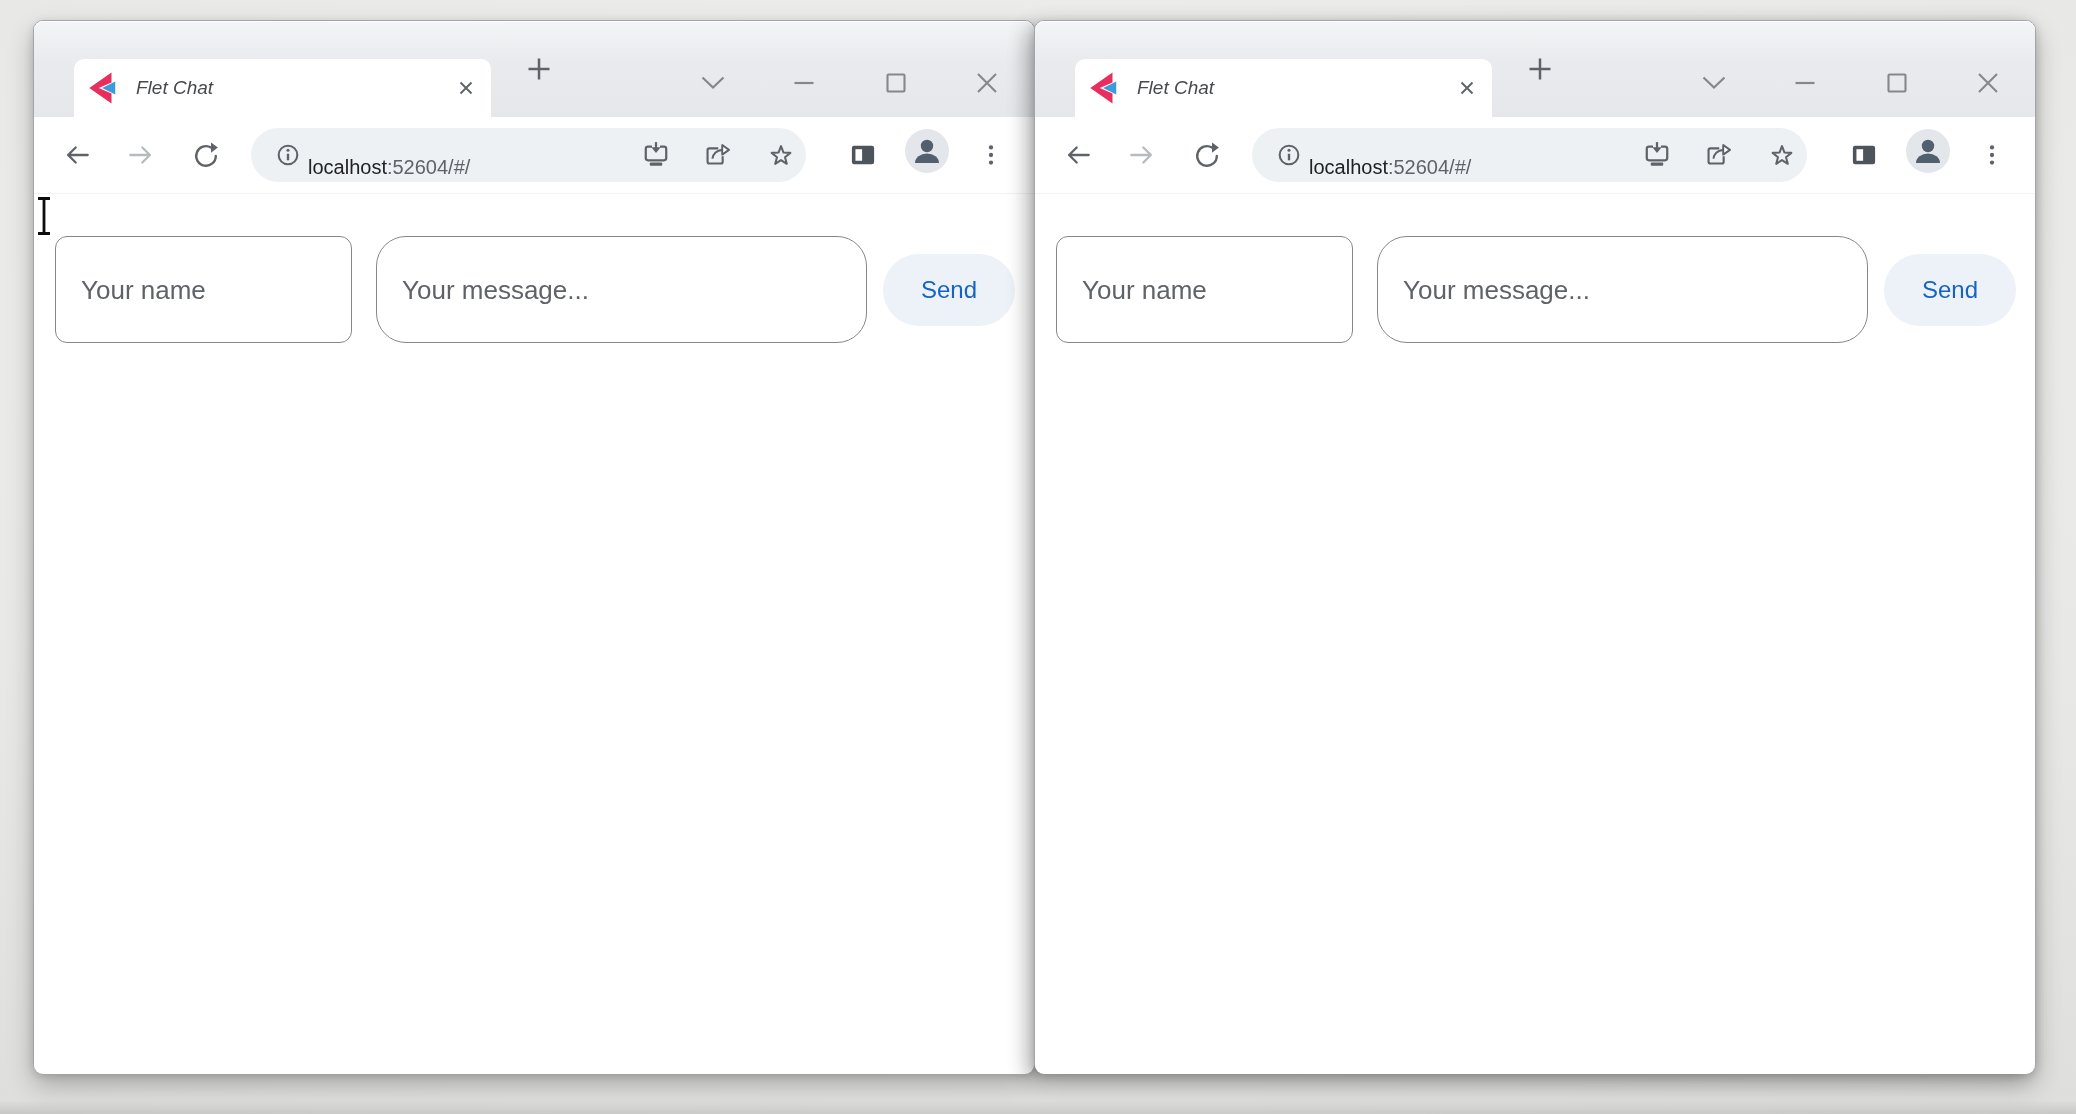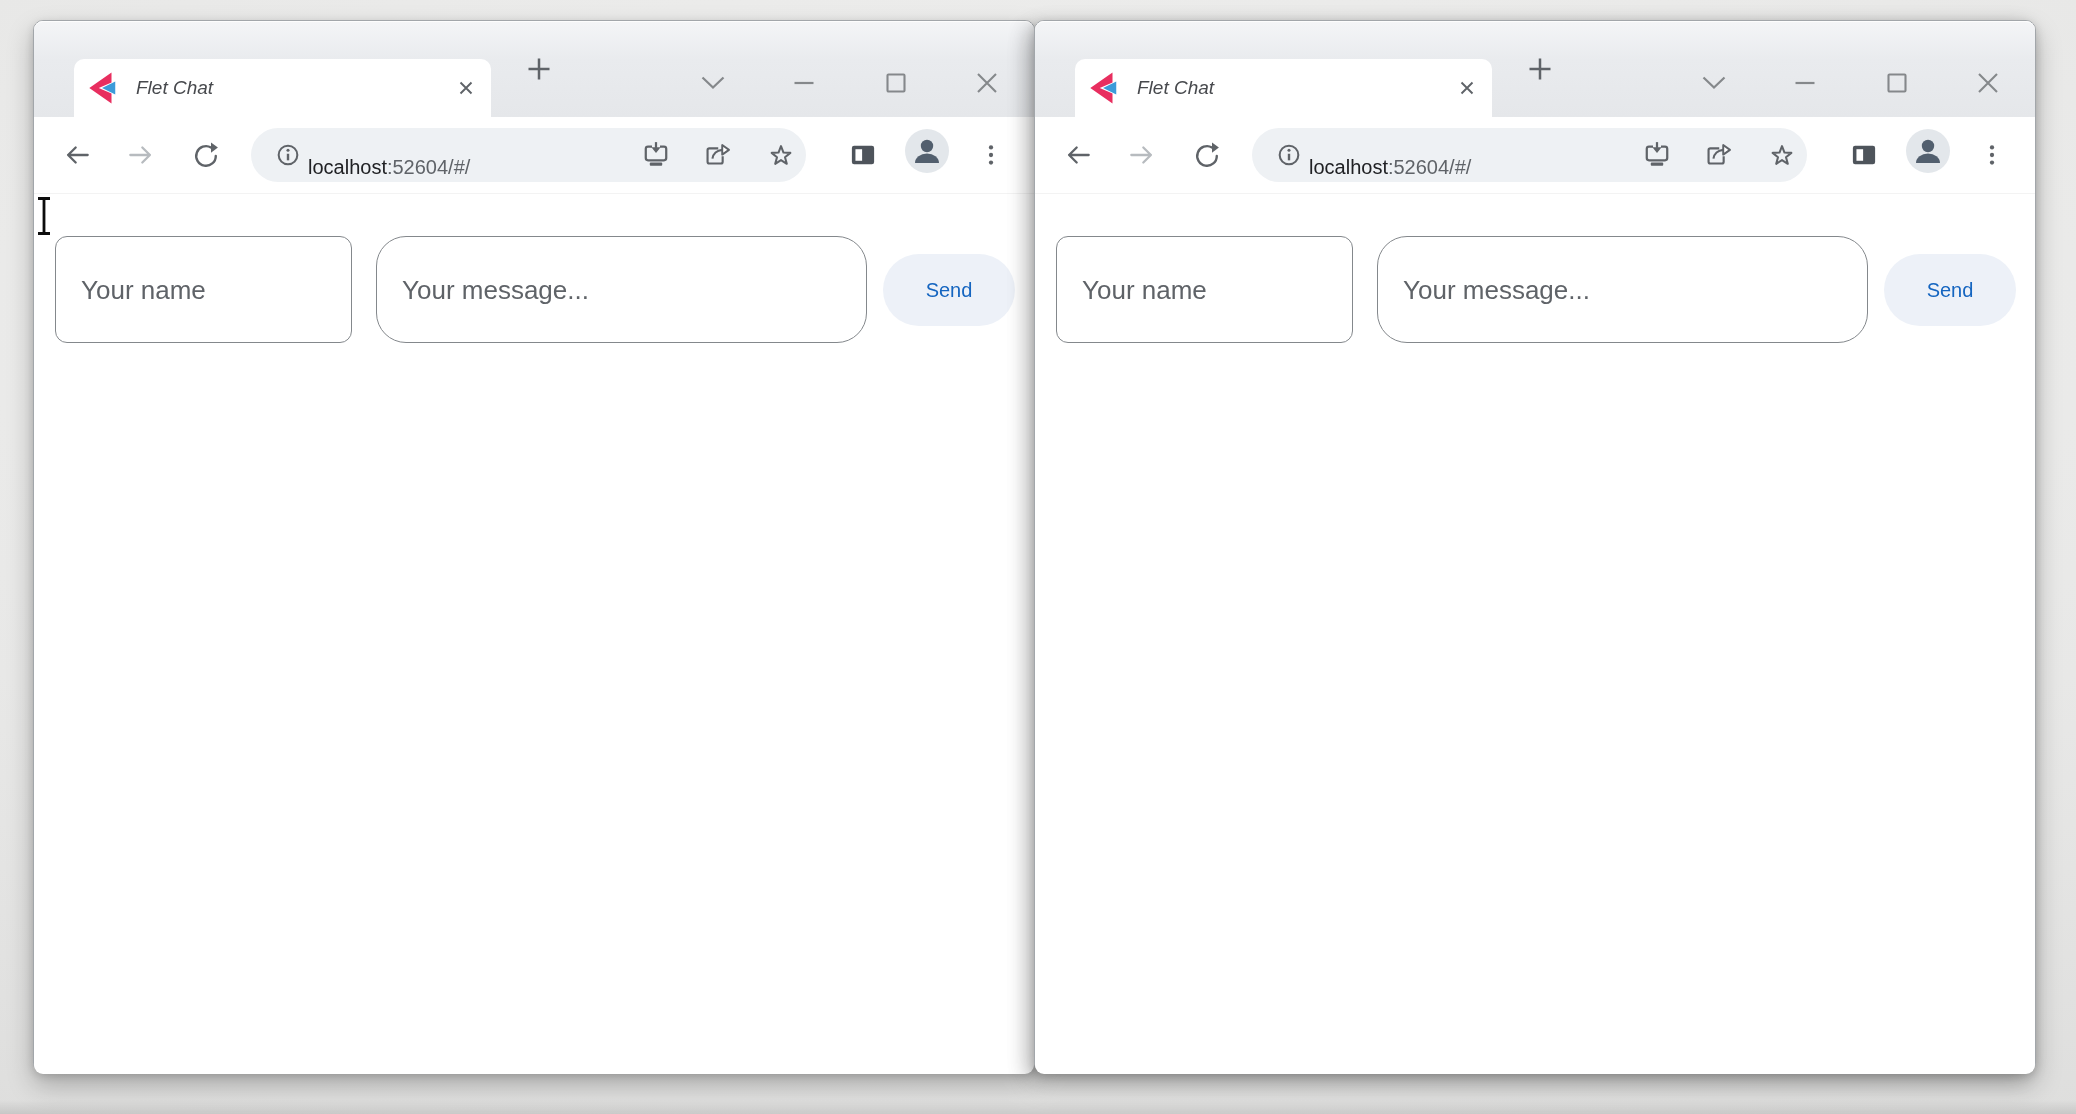--- a/index.html
+++ b/index.html
@@ -84,21 +84,21 @@
     font-size: 26px; color: #202124; padding: 1px 20px 0 25px; outline: none;
   }
   .field::placeholder { color: var(--placeholder-text, #5f6368); opacity: 1; }
   .field-name    { left: 21px;  width: 297px; }
   .field-message { left: 342px; width: 491px; border-radius: 30px; }
   .send-btn {
     position: absolute; left: 849px; top: 60px; width: 132px; height: 72px;
     border: none; border-radius: 36px;
     background: var(--send-button-bg, #edf1f8);
     color: var(--accent-blue, #1565c0);
-    font-family: "Liberation Sans", sans-serif; font-size: 20px;
+    font-family: "Liberation Sans", sans-serif; font-size: 24px;
     cursor: pointer;
   }
 
   .cursor-ibeam { position: absolute; left: 33px; top: 195px; width: 22px; height: 42px; z-index: 3; pointer-events: none; }
 
   svg { display: block; width: 100%; height: 100%; }
 </style>
 </head>
 <body>
 

